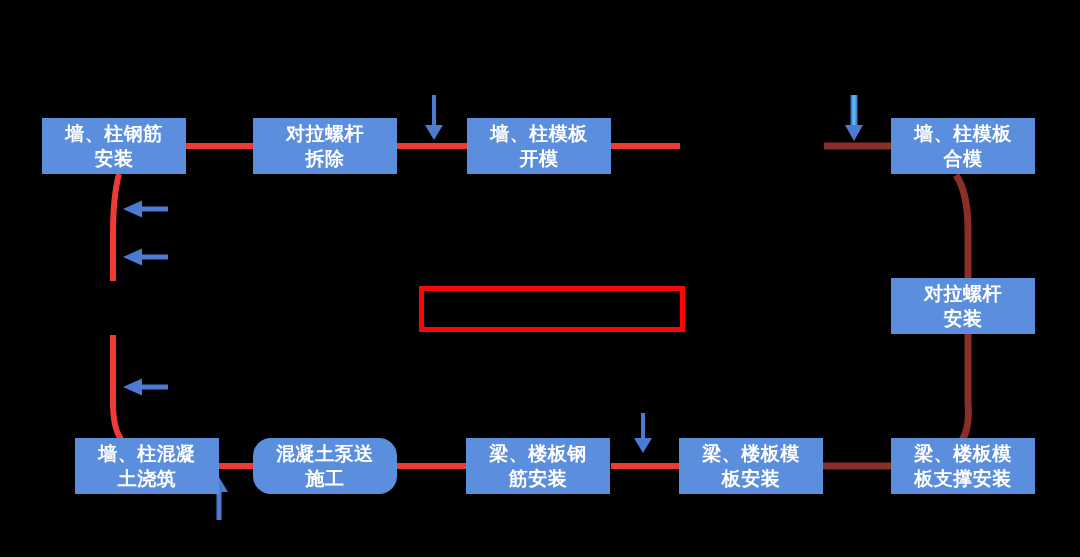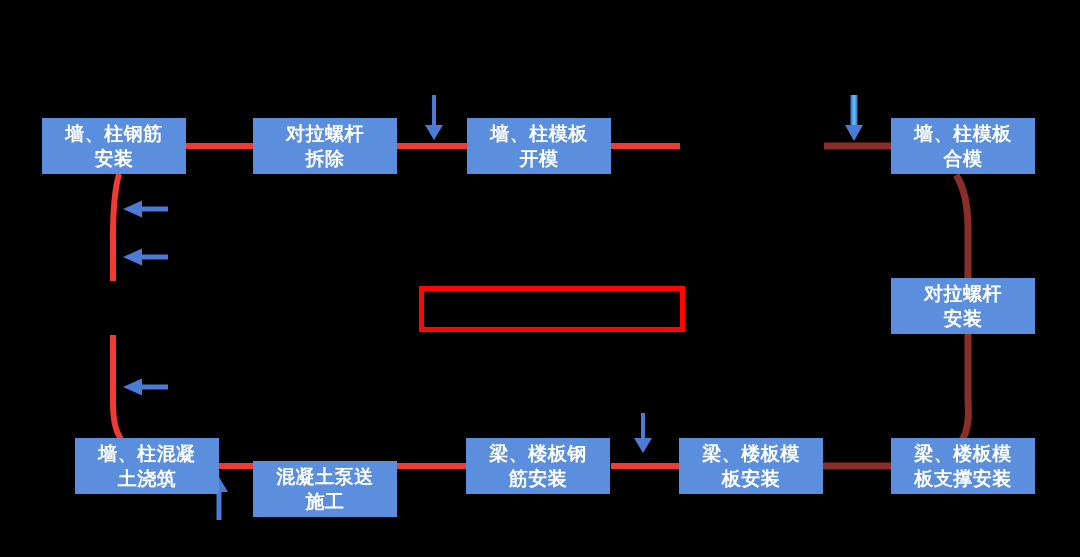--- a/index.html
+++ b/index.html
@@ -112,21 +112,21 @@
     <span>对拉螺杆
 安装</span>
   </div>
 
   <div class="highlight-box"></div>
 
   <div class="node" style="left:41px;top:438px;margin-left:34px;">
     <span>墙、柱混凝
 土浇筑</span>
   </div>
-  <div class="node" style="left:253px;top:461px;">
+  <div class="node" style="left:253px;top:438px;border-radius:18px;">
     <span>混凝土泵送
 施工</span>
   </div>
   <div class="node" style="left:466px;top:438px;justify-content:center;">
     <span>梁、楼板钢
 筋安装</span>
   </div>
   <div class="node" style="left:679px;top:438px;">
     <span>梁、楼板模
 板安装</span>

